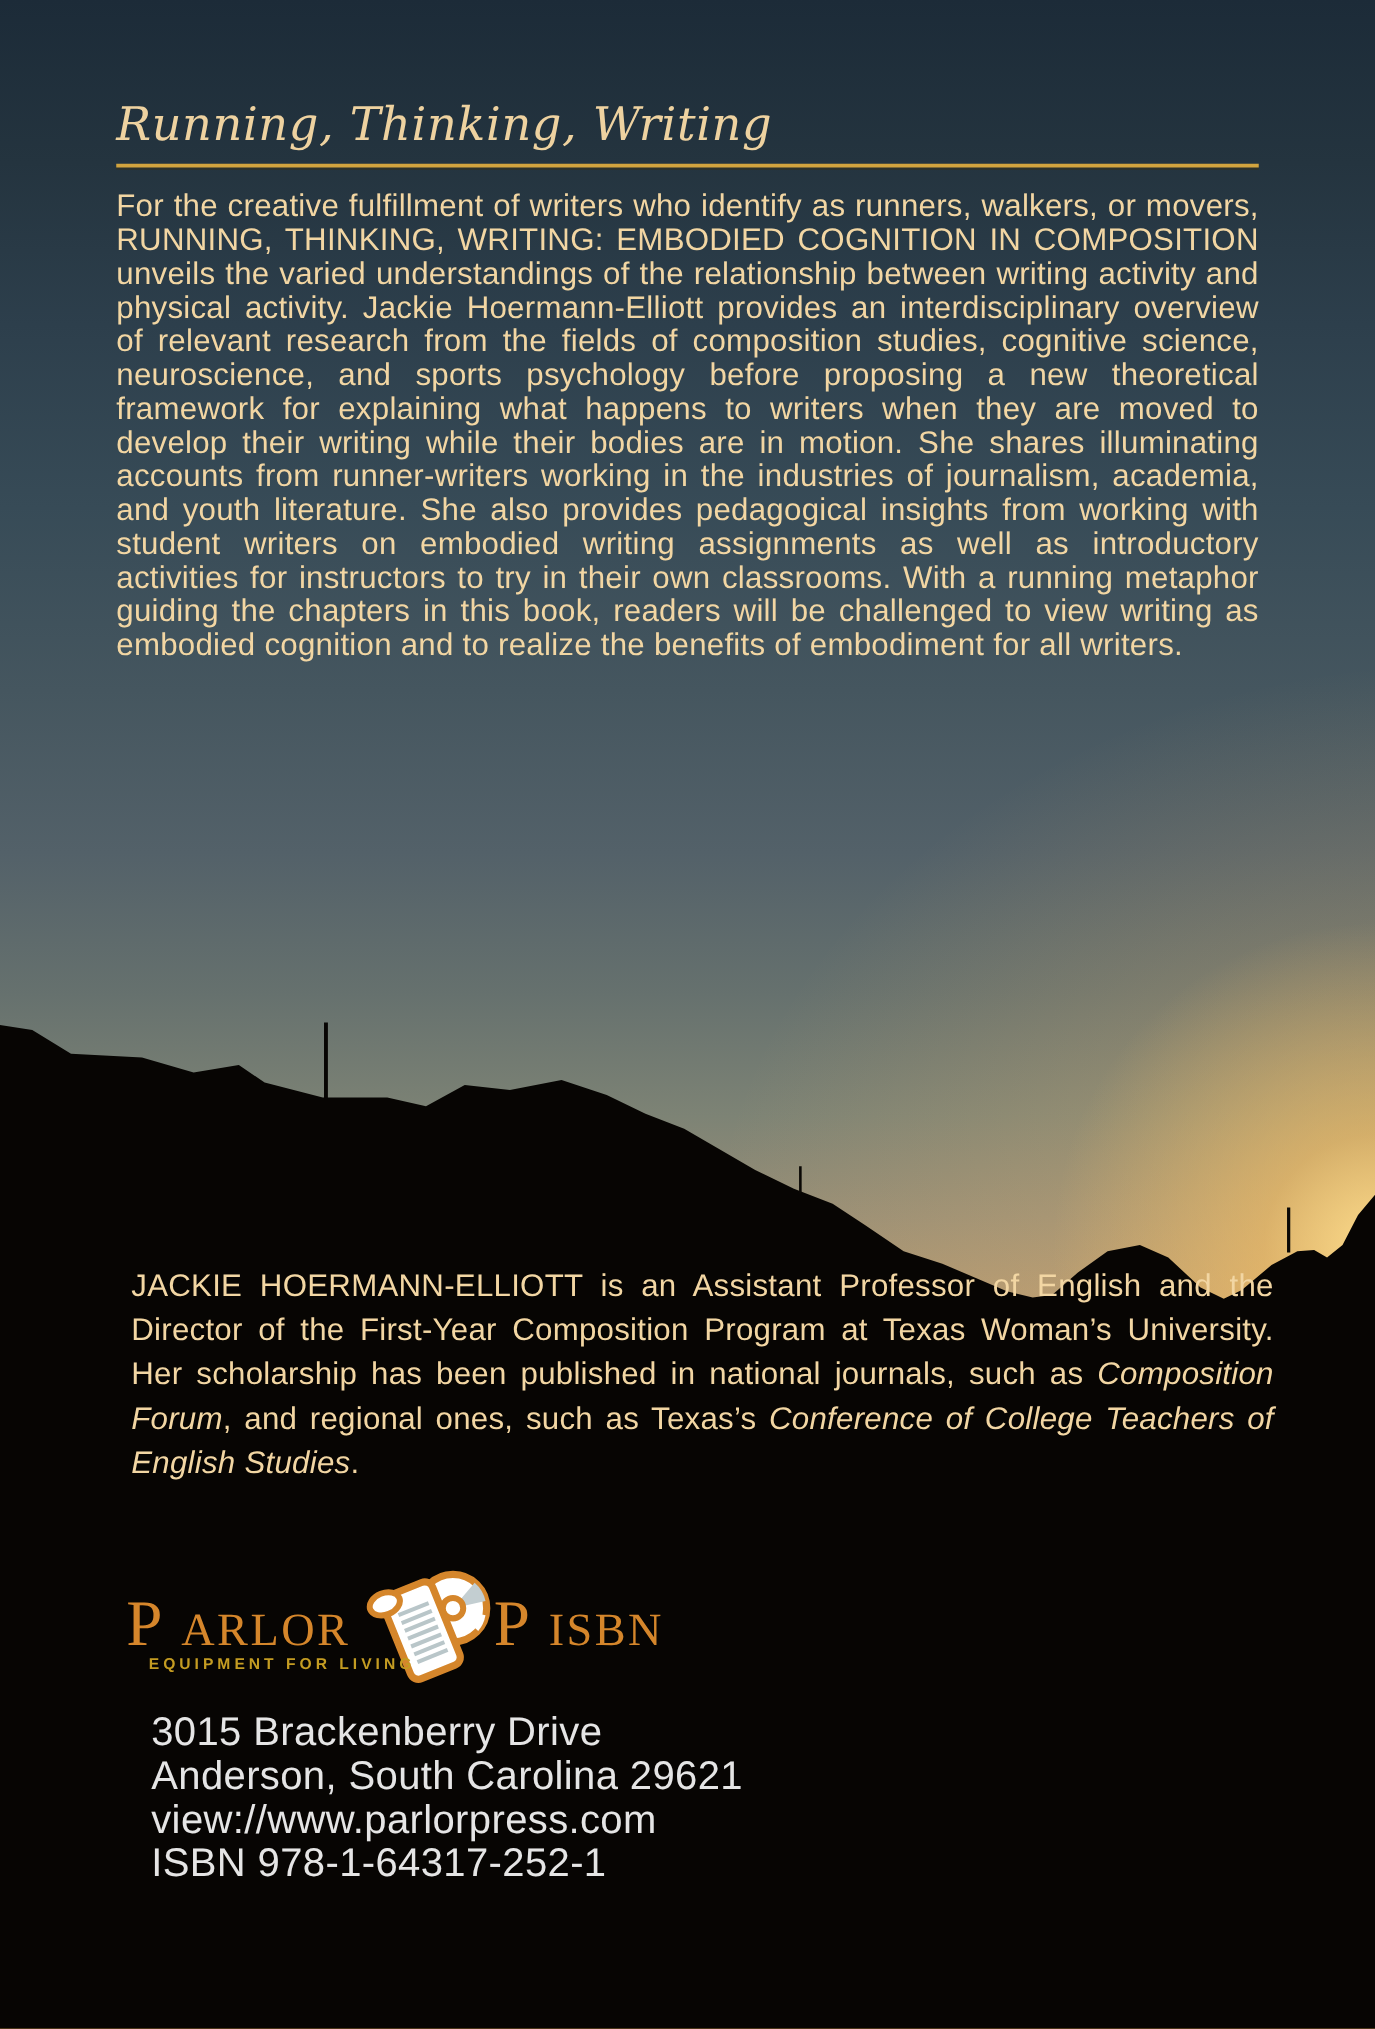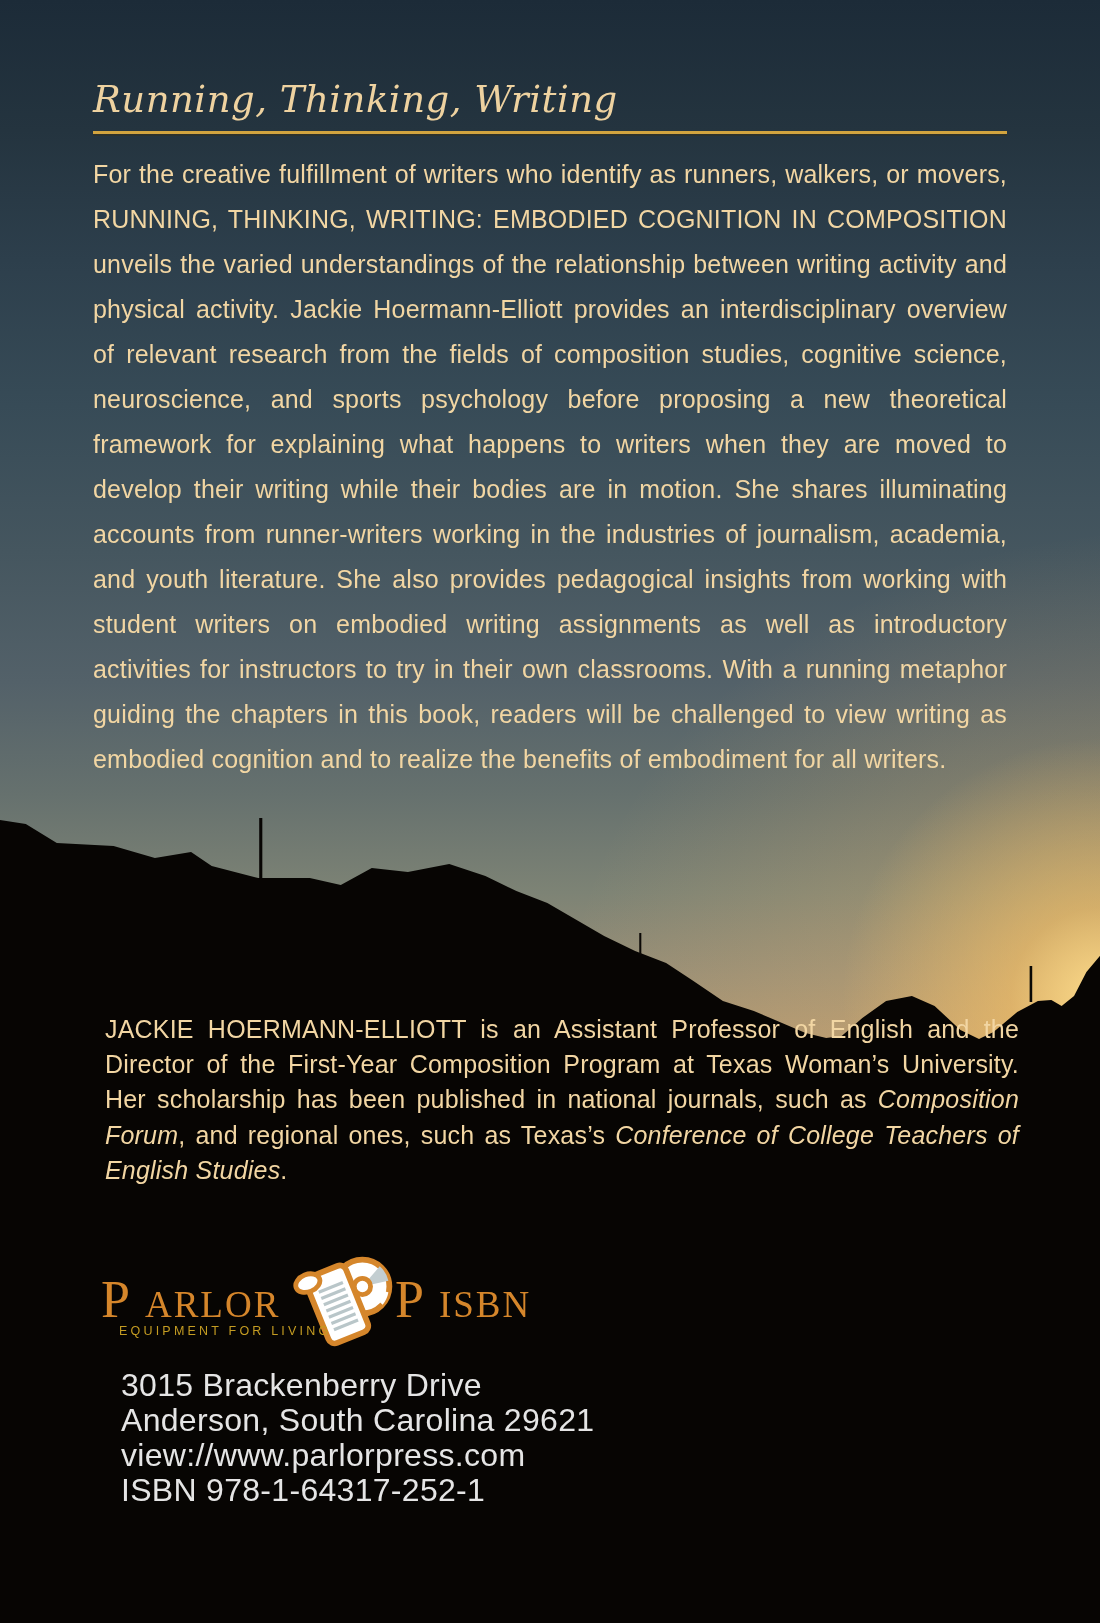--- a/index.html
+++ b/index.html
@@ -25,21 +25,21 @@
   .content{position:absolute;left:93px;width:914px;top:0;height:100%;}
   .title{
     position:absolute;top:78px;left:0;margin:0;
     font-family:"DejaVu Serif","Liberation Serif",serif;
     font-style:italic;font-weight:500;font-size:37px;letter-spacing:.5px;
     color:#eed2a0;
   }
   .rule{position:absolute;top:131px;left:0;width:914px;height:3px;background:#d2a43f;box-shadow:0 2px 0 rgba(60,45,10,.35);}
   .blurb{
     position:absolute;top:152px;left:0;width:914px;margin:0;
-    font-size:25px;line-height:45px;letter-spacing:.2px;
+    font-size:25px;line-height:27px;letter-spacing:.2px;
     text-align:justify;color:#f2d6a3;
   }
   .bio{
     position:absolute;top:1000px;left:0;width:914px;margin:12px;
     font-size:25px;line-height:35.2px;letter-spacing:.2px;
     text-align:justify;color:#f2d6a3;
   }
   .bio .it{font-style:italic;}
   
   .logo{position:absolute;top:1248px;left:0;width:520px;height:110px;}
@@ -47,21 +47,21 @@
     position:absolute;font-family:"Liberation Serif","DejaVu Serif",serif;
     color:#d5862b;letter-spacing:2px;white-space:nowrap;
   }
   .wordmark .big{font-size:52px;}
   .wordmark .small{font-size:37px;margin-left:13px;}
   .parlor{left:8px;top:22px;}
   .press{left:302px;top:22px;}
   .logo-icon{position:absolute;left:200px;top:2px;}
   .tagline{
     position:absolute;left:26px;top:76px;
-    font-size:12.5px;font-weight:normal;letter-spacing:3.2px;color:#c49c22;
+    font-size:12.5px;font-weight:bold;letter-spacing:3.2px;color:#c49c22;
   }
   
   .address{
     position:absolute;top:1368px;left:0;width:914px;
     font-size:32px;line-height:35px;letter-spacing:.3px;color:#e5e5e5;margin-left:28px;
   }
   .address div{white-space:pre;}
 </style>
 </head>
 <body>

